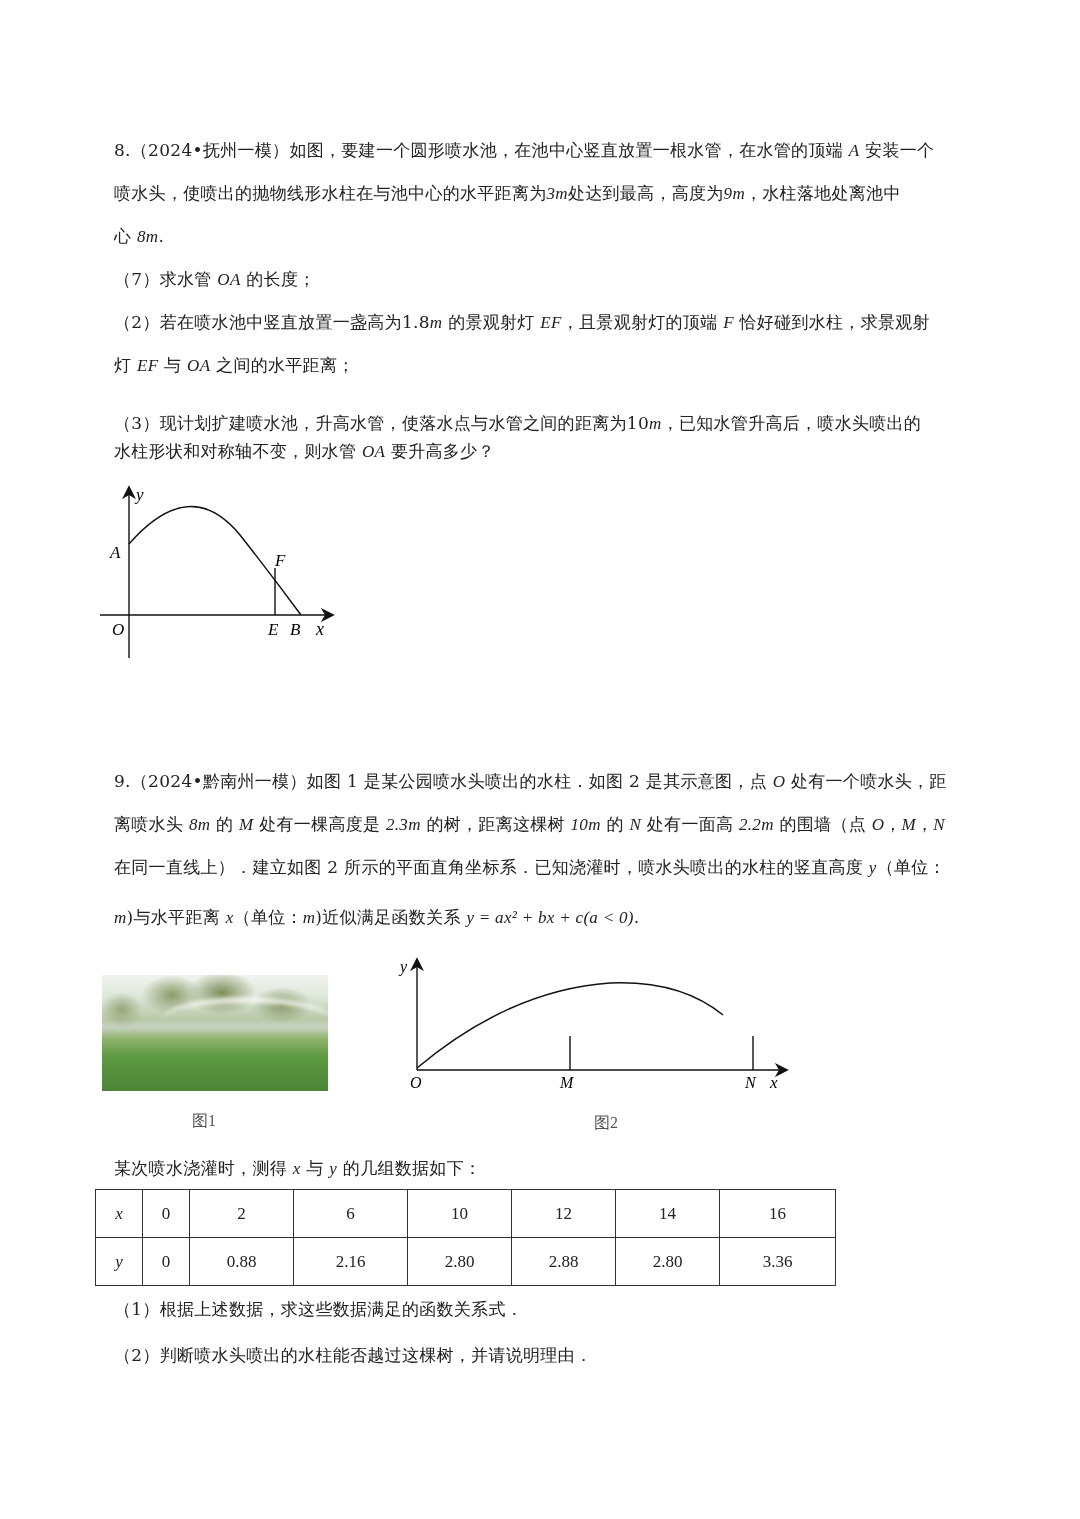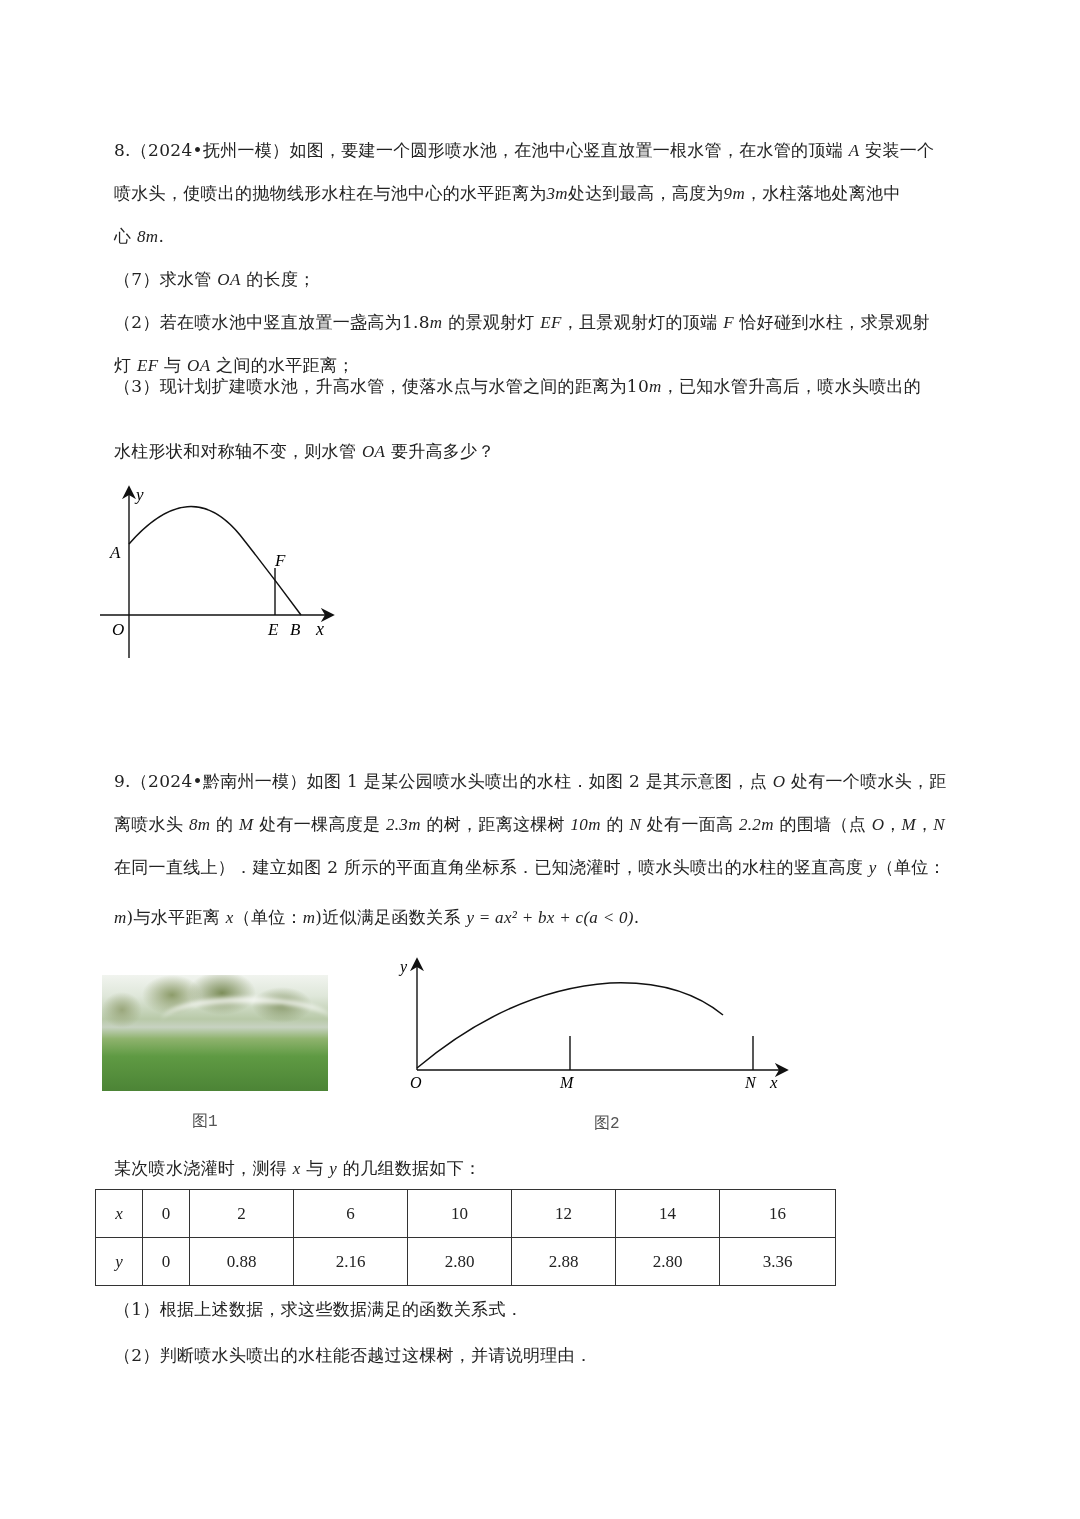--- a/index.html
+++ b/index.html
@@ -26,21 +26,21 @@
       radial-gradient(ellipse 34px 22px at 120px 18px, #7d8e5a 0%, rgba(125,142,90,0) 100%),
       radial-gradient(ellipse 30px 18px at 180px 30px, #8a9a6c 0%, rgba(138,154,108,0) 100%),
       radial-gradient(ellipse 20px 18px at 20px 35px, #9aa77c 0%, rgba(154,167,124,0) 100%);
   }
   .photo .spray {
     position: absolute; left: 60px; top: 22px; width: 170px; height: 40px;
     border-top: 6px solid rgba(255,255,255,0.75);
     border-radius: 60% 60% 0 0;
     filter: blur(2px);
   }
-  .caption { position: absolute; font-size: 16px; color: #555555; font-family: Liberation Mono, monospace; }
+  .caption { position: absolute; font-size: 16px; color: #555555; font-family: Liberation Serif, serif; }
   table.data {
     position: absolute; left: 95px; top: 1189px; border-collapse: collapse;
     font-size: 17px; font-family: "Liberation Serif", serif;
   }
   table.data td {
     border: 1px solid #333333; height: 47px; text-align: center; padding: 0;
   }
 </style>
 </head>
 <body>
@@ -56,21 +56,21 @@
 </div>
 <div class="line" style="top:268px">
   <span>（7）求水管 </span><span class="it">OA</span><span> 的长度；</span>
 </div>
 <div class="line" style="top:311px">
   <span>（2）若在喷水池中竖直放置一盏高为1.8</span><span class="it">m</span><span> 的景观射灯 </span><span class="it">EF</span><span>，且景观射灯的顶端 </span><span class="it">F</span><span> 恰好碰到水柱，求景观射</span>
 </div>
 <div class="line" style="top:354px">
   <span>灯 </span><span class="it">EF</span><span> 与 </span><span class="it">OA</span><span> 之间的水平距离；</span>
 </div>
-<div class="line" style="top:375px">
+<div class="line" style="top:412px">
   <span>（3）现计划扩建喷水池，升高水管，使落水点与水管之间的距离为10</span><span class="it">m</span><span>，已知水管升高后，喷水头喷出的</span>
 </div>
 <div class="line" style="top:440px">
   <span>水柱形状和对称轴不变，则水管 </span><span class="it">OA</span><span> 要升高多少？</span>
 </div>
 
 <svg style="position:absolute;left:90px;top:480px" width="260" height="185" viewBox="0 0 260 185">
   <defs>
     <marker id="arr" markerWidth="10" markerHeight="10" refX="8" refY="5" orient="auto">
       <path d="M0,0 L10,5 L0,10 L3,5 Z" fill="#111"></path>

